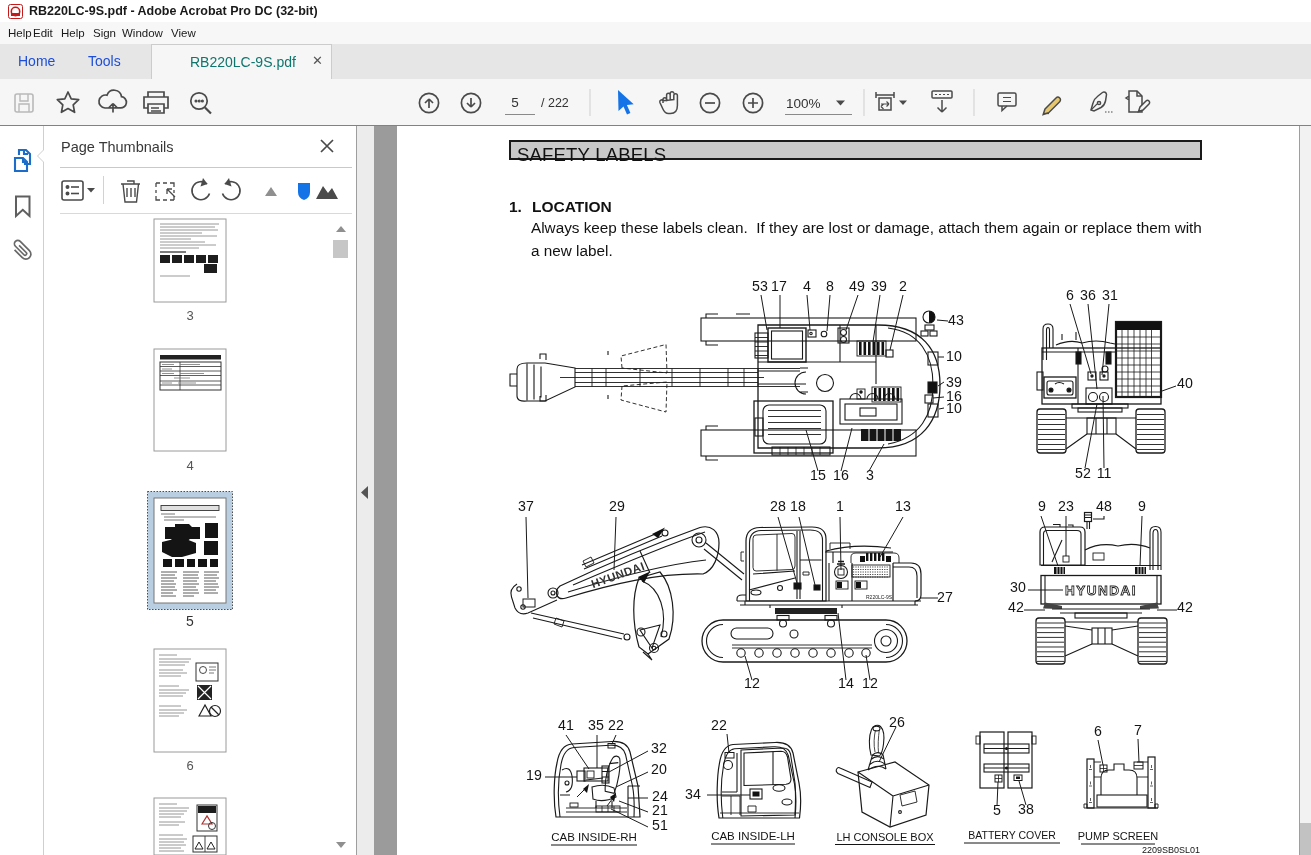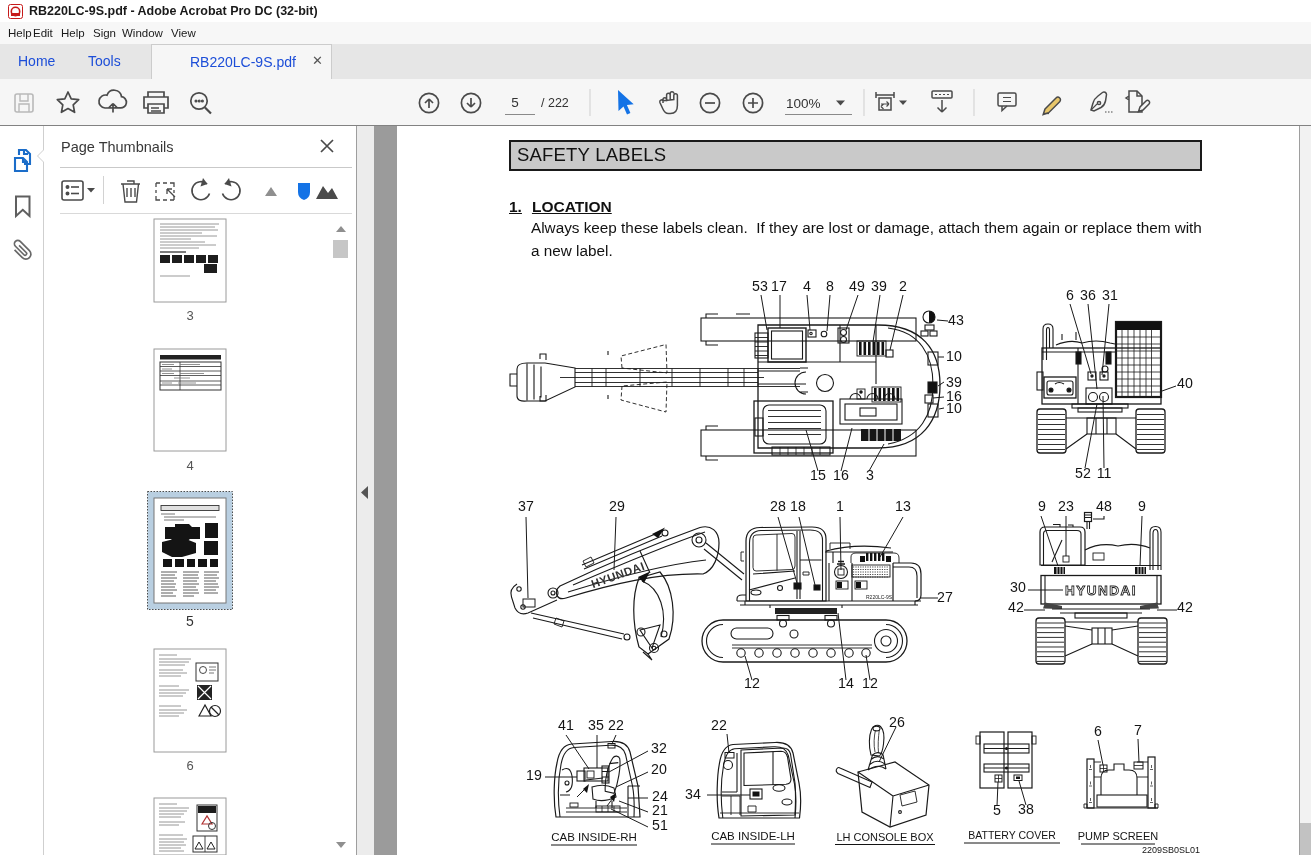--- a/index.html
+++ b/index.html
@@ -22,24 +22,24 @@
   #toolbar { left:0; top:79px; width:1311px; height:47px; background:#f6f6f6;
      border-bottom:1px solid #828282; }
   
   #iconstrip { left:0; top:126px; width:44px; height:729px; background:#fff; }
   #panel { left:44px; top:126px; width:312px; height:729px; background:#fff; }
   #collapse { left:356px; top:126px; width:18px; height:729px; background:#ececec; border-left:1px solid #9e9e9e;}
   #docbg { left:374px; top:126px; width:937px; height:729px; background:#9b9b9b; }
   #page { left:397px; top:126px; width:902px; height:729px; background:#ffffff; }
   #docscroll { left:1299px; top:126px; width:12px; height:729px; background:#f2f2f2; border-left:1px solid #9e9e9e; }
   
-  #slbar { position:absolute; left:112px; top:14px; width:693px; height:31px; background:#c9c9c9;
+  #slbar { position:absolute; left:112px; top:14px; width:693px; height:20px; background:#c9c9c9;
      border:2px solid #1a1a1a;padding-left:35px; }
   #slbar span { position:absolute; left:6px; top:2px; font-size:18.5px; color:#111; letter-spacing:0.2px;}
-  #loc { position:absolute; left:112px; top:72px; font-size:15.5px; font-weight:bold; color:#111;text-decoration:underline;}
+  #loc { position:absolute; left:112px; top:72px; font-size:15.5px; font-weight:bold; color:#111;}
   #para { position:absolute; left:134px; top:91px; width:700px; font-size:15.3px; color:#111; line-height:22.5px;}
 </style>
 </head>
 <body>
 <div id="win">
   <div class="abs" id="titlebar"></div>
   <svg class="abs" style="left:8px;top:4px" width="15" height="15" viewBox="0 0 15 15">
     <rect x="0.5" y="0.5" width="14" height="14" rx="2" fill="#fff" stroke="#c61a1a"></rect>
     <circle cx="7.5" cy="7.5" r="4.2" fill="none" stroke="#c61a1a" stroke-width="1.6"></circle>
     <rect x="3" y="9" width="9" height="3" fill="#c61a1a"></rect>
@@ -52,21 +52,21 @@
     <span class="menuitem" style="left:61px">Help</span>
     <span class="menuitem" style="left:93px">Sign</span>
     <span class="menuitem" style="left:122px">Window</span>
     <span class="menuitem" style="left:171px">View</span>
   </div>
 
   <div class="abs" id="tabbar">
     <span class="tabtxt" style="left:18px">Home</span>
     <span class="tabtxt" style="left:88px">Tools</span>
     <div id="activetab">
-      <span style="position:absolute;left:38px;top:9px;font-size:14px;color:#1d4ed8">RB220LC-9S.pdf</span>
+      <span style="position:absolute;left:38px;top:9px;font-size:14px;color:#0f766e">RB220LC-9S.pdf</span>
       <span style="position:absolute;left:160px;top:8px;font-size:13px;color:#555">✕</span>
     </div>
   </div>
 
   <div class="abs" id="toolbar"><svg width="1311" height="46" viewBox="0 0 1311 46" id="tbsvg">
     <g fill="none" stroke="#b9b9b9" stroke-width="1.6">
       <rect x="15" y="15" width="18" height="18" rx="2"></rect>
       <path d="M20,15 v7 h8 v-7 M19,33 v-8 h10 v8" stroke-width="1.4"></path>
     </g>
     <g fill="none" stroke="#4a4a4a" stroke-width="1.7">

